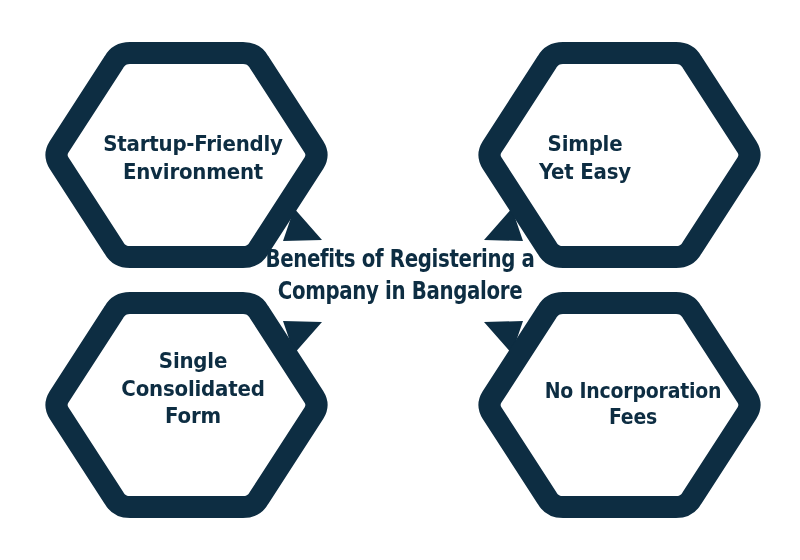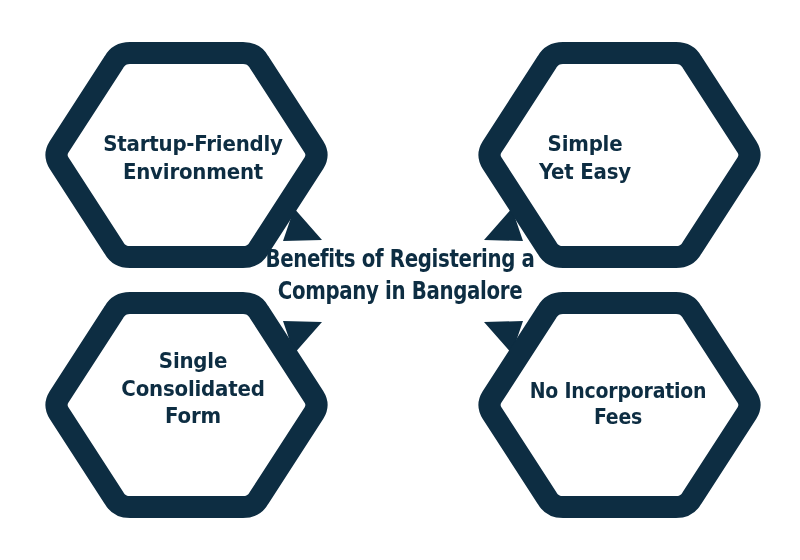--- a/index.html
+++ b/index.html
@@ -60,21 +60,21 @@
     width: 222px;
   }
   
   #label-single-consolidated-form {
     left: 83px;
     top: 347px;
     width: 220px;
   }
   
   #label-no-incorporation-fees {
-    left: 505px;
+    left: 520px;
     top: 378px;
     width: 226px;
   }
 
   #center-title {
     position: absolute;
     left: 228px;
     top: 243px;
     width: 344px;
     text-align: center;

